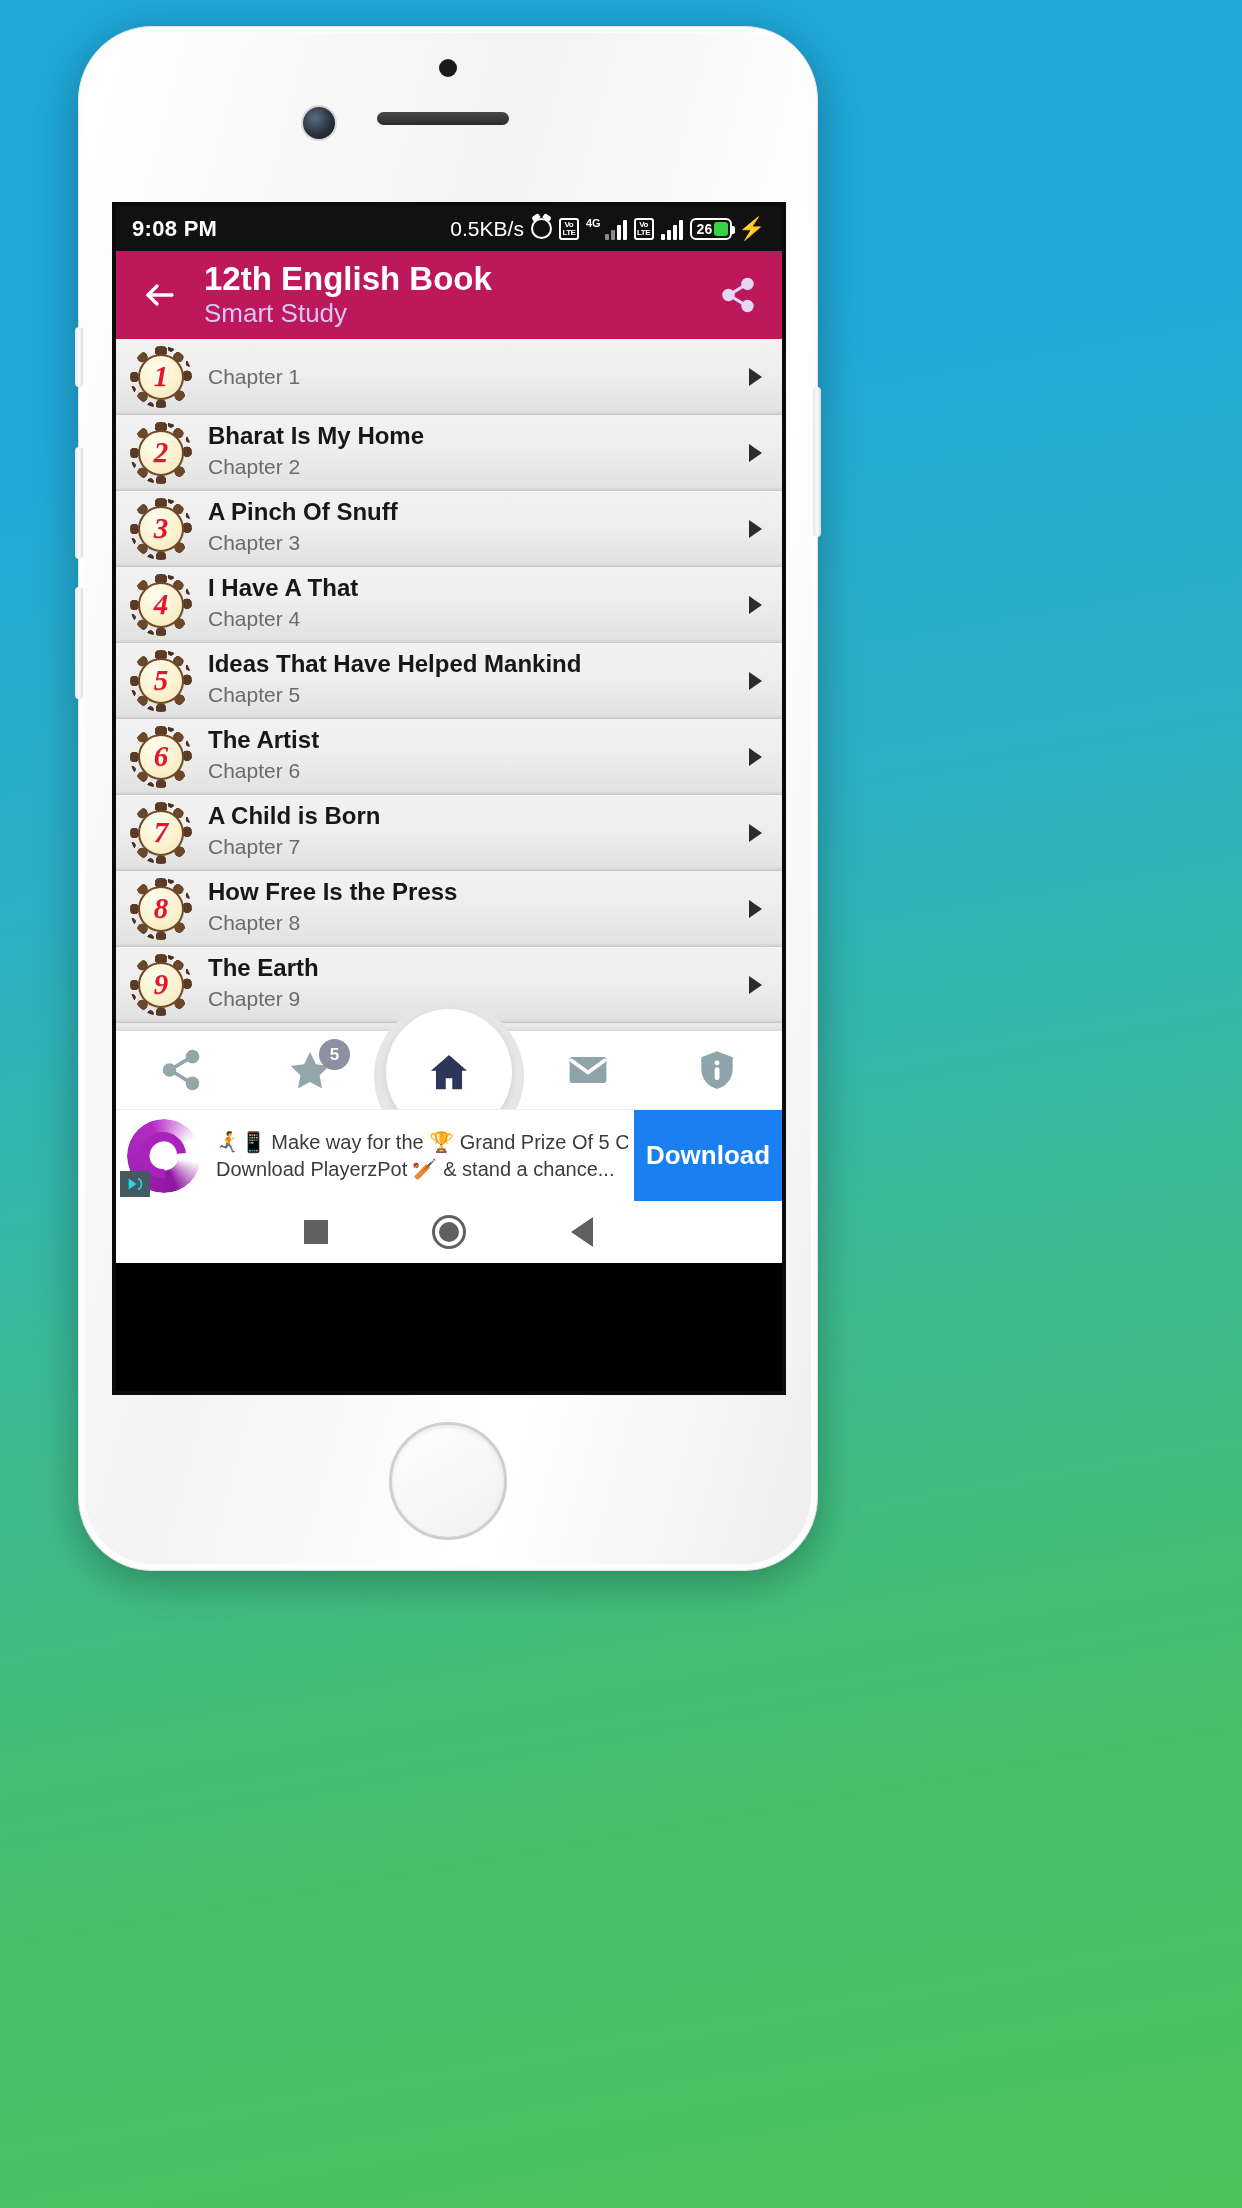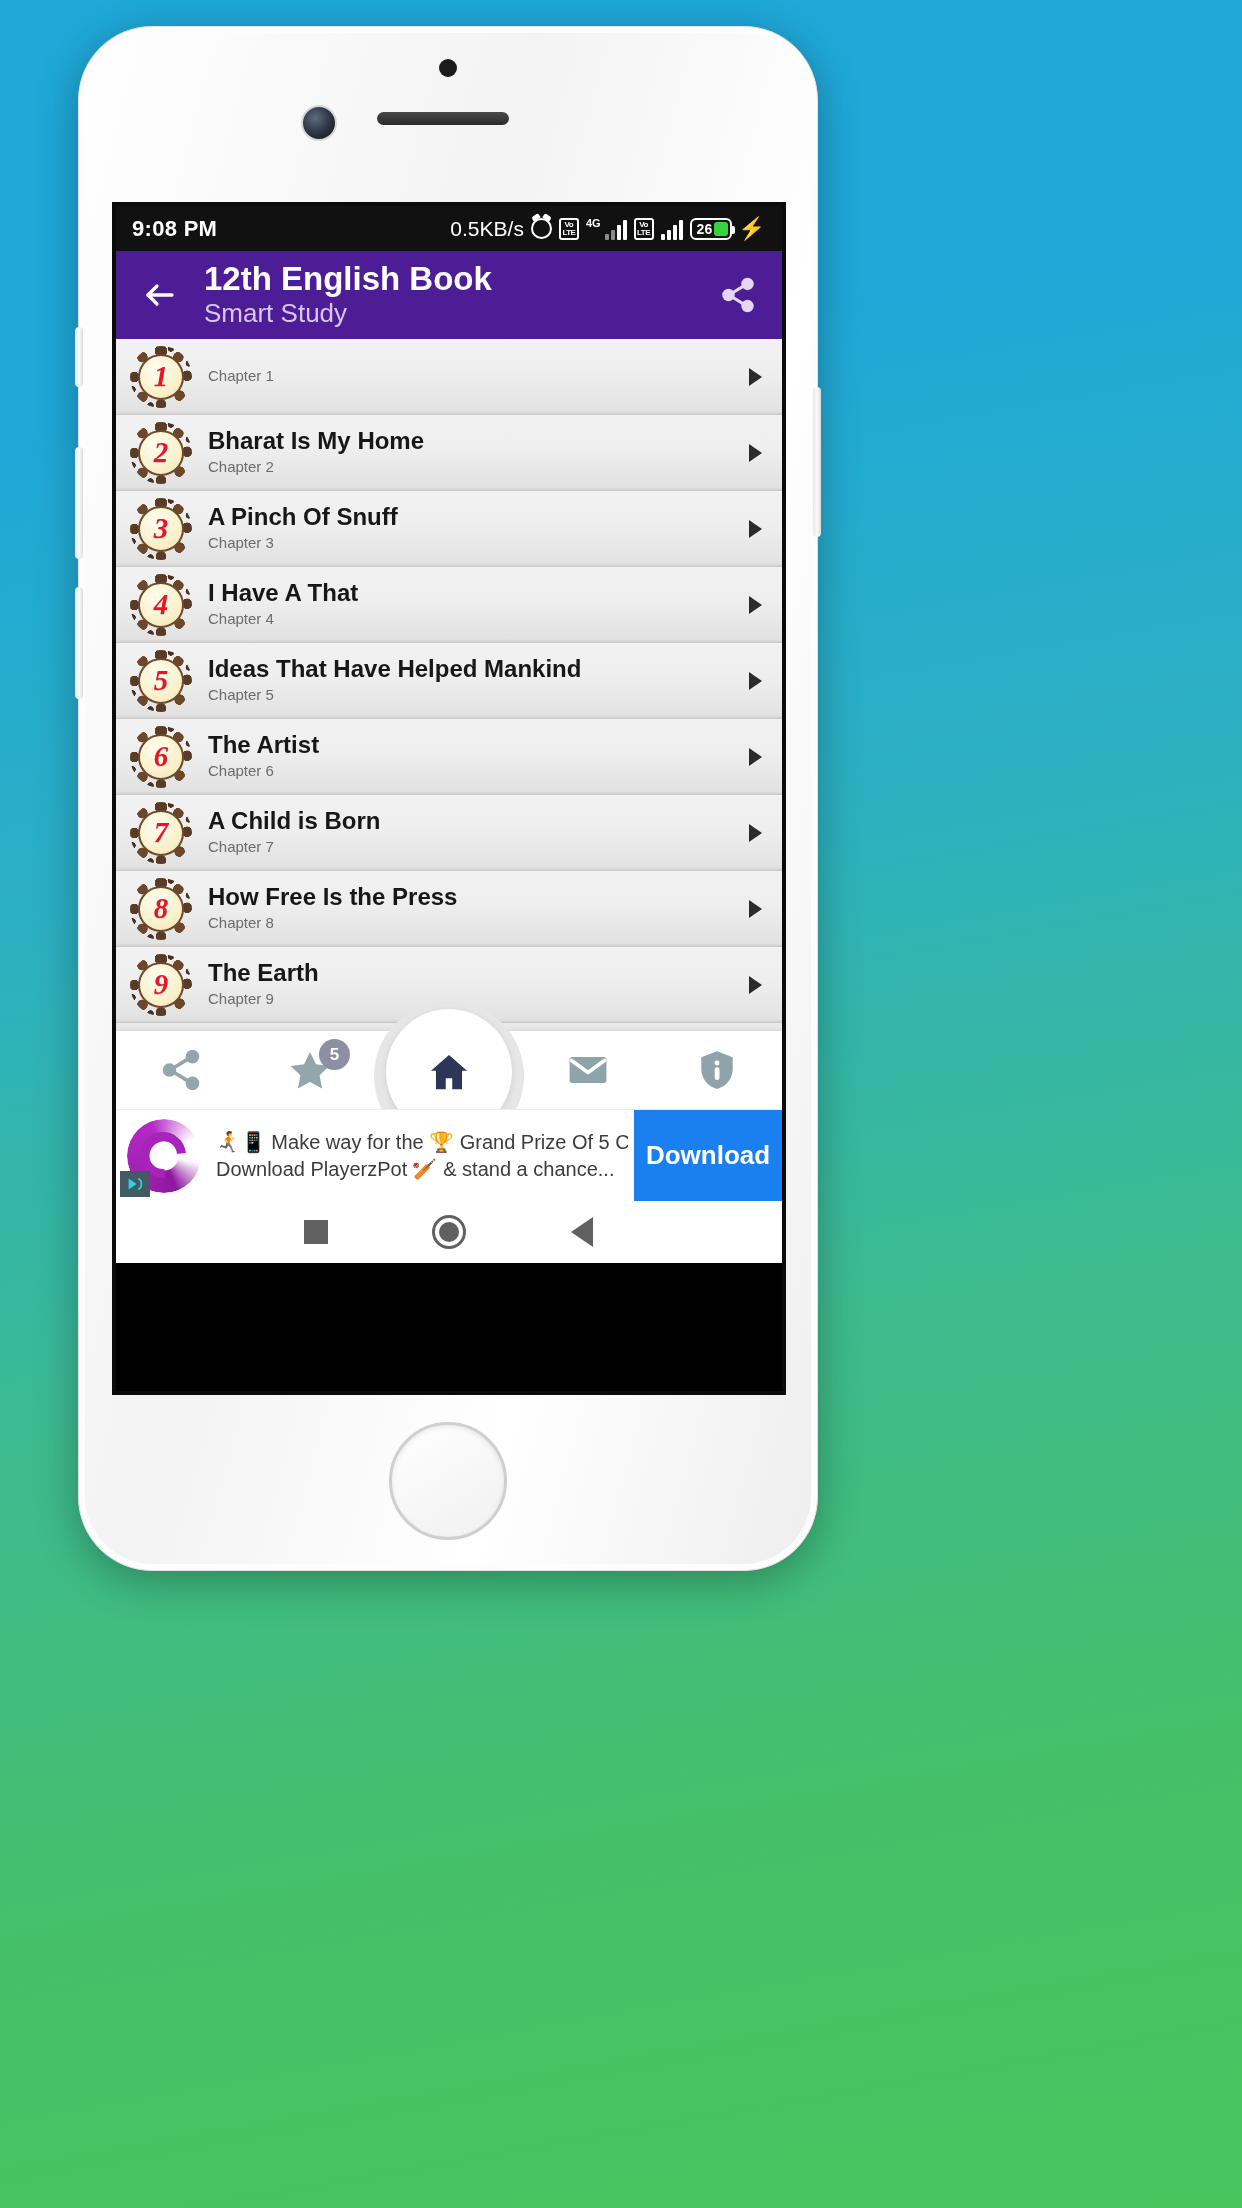--- a/index.html
+++ b/index.html
@@ -154,21 +154,21 @@
   }
   .batt .num {
     position:relative; z-index:2; color:#fff; font-size:14px;
     font-weight:bold; line-height:1; margin-left:3px;
   }
   .bolt { color:#fff; font-size:22px; line-height:1; font-weight:bold; }
 
   
   .appbar {
     height: 88px;
-    background: #4c1d95;
+    background: #be185d;
     display: flex;
     align-items: center;
     padding: 0 18px;
     position: relative;
   }
   .back-arrow {
     width: 52px; height: 52px;
     display:flex; align-items:center; justify-content:center;
     flex: 0 0 auto;
   }
@@ -257,21 +257,21 @@
     color: #171717;
     font-size: 24px;
     font-weight: bold;
     line-height: 1.2;
     white-space: nowrap;
     overflow: hidden;
     text-overflow: clip;
   }
   .row-sub {
     color: #6b6b6b;
-    font-size: 15px;
+    font-size: 21px;
     line-height: 1.5;
     white-space: nowrap;
   }
   .row-caret {
     flex: 0 0 auto;
     width: 0; height: 0;
     border-left: 13px solid #2b2b2b;
     border-top: 9px solid transparent;
     border-bottom: 9px solid transparent;
     margin-right: 4px;

